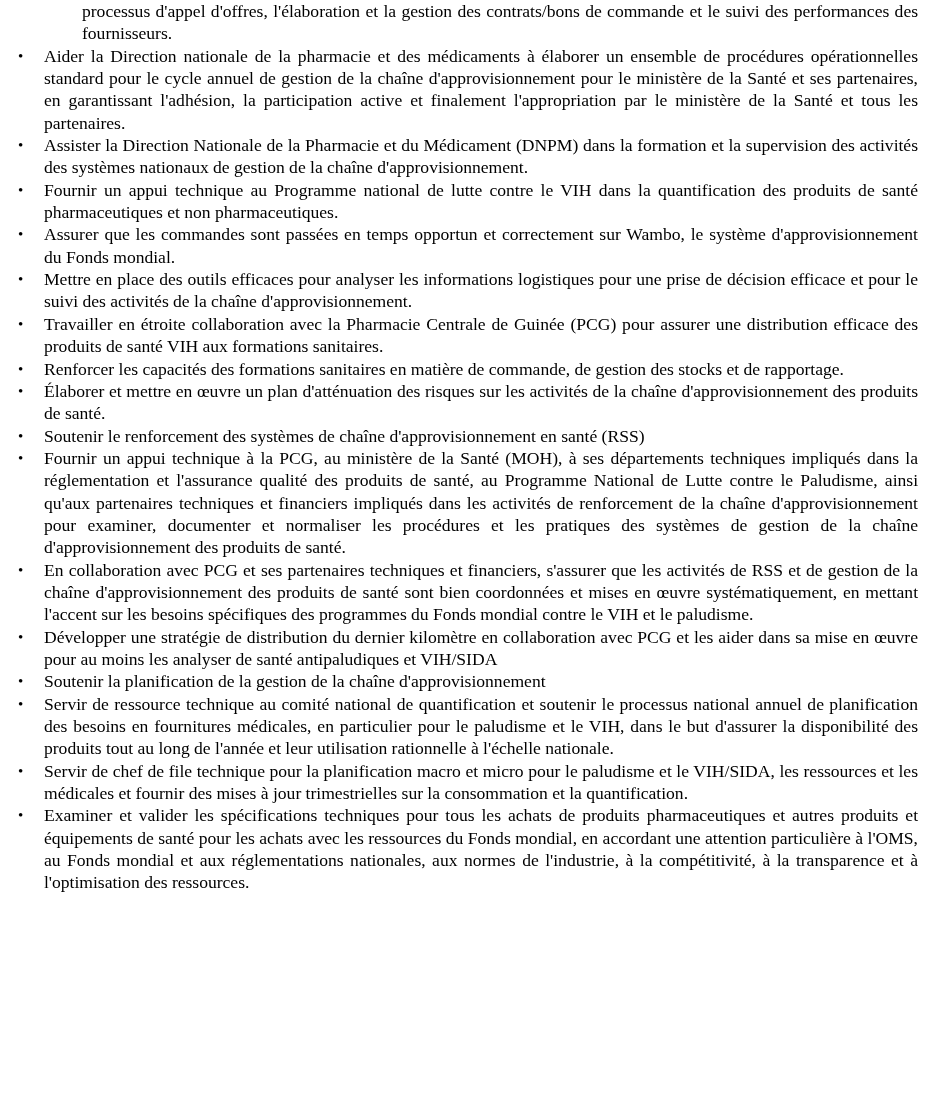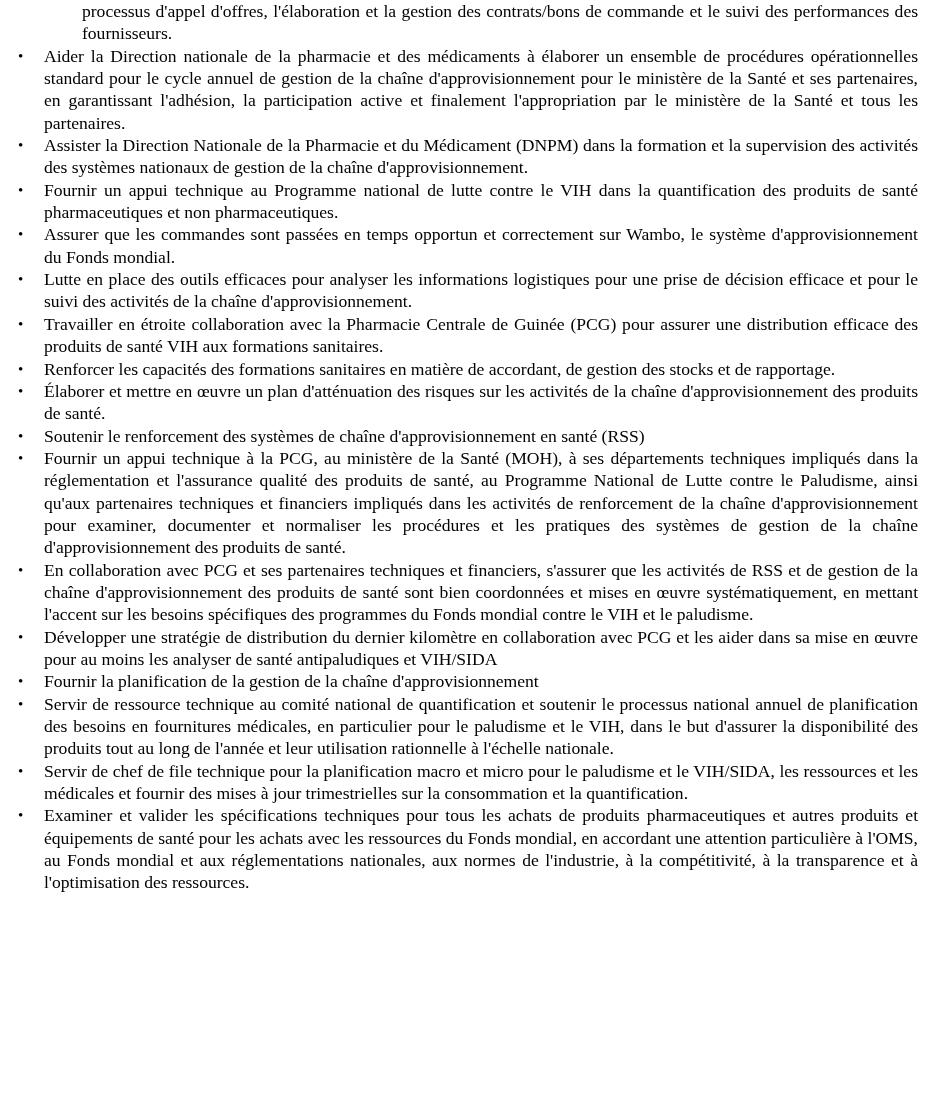--- a/index.html
+++ b/index.html
@@ -97,29 +97,29 @@
         <li class="bullet-item">
           <span class="bullet-marker">•</span>
           <span class="bullet-text">Fournir un appui technique au Programme national de lutte contre le VIH dans la quantification des produits de santé pharmaceutiques et non pharmaceutiques.</span>
         </li>
         <li class="bullet-item">
           <span class="bullet-marker">•</span>
           <span class="bullet-text">Assurer que les commandes sont passées en temps opportun et correctement sur Wambo, le système d'approvisionnement du Fonds mondial.</span>
         </li>
         <li class="bullet-item">
           <span class="bullet-marker">•</span>
-          <span class="bullet-text">Lutte en place des outils efficaces pour analyser les informations logistiques pour une prise de décision efficace et pour le suivi des activités de la chaîne d'approvisionnement.</span>
+          <span class="bullet-text">Mettre en place des outils efficaces pour analyser les informations logistiques pour une prise de décision efficace et pour le suivi des activités de la chaîne d'approvisionnement.</span>
         </li>
         <li class="bullet-item">
           <span class="bullet-marker">•</span>
           <span class="bullet-text">Travailler en étroite collaboration avec la Pharmacie Centrale de Guinée (PCG) pour assurer une distribution efficace des produits de santé VIH aux formations sanitaires.</span>
         </li>
         <li class="bullet-item">
           <span class="bullet-marker">•</span>
-          <span class="bullet-text">Renforcer les capacités des formations sanitaires en matière de accordant, de gestion des stocks et de rapportage.</span>
+          <span class="bullet-text">Renforcer les capacités des formations sanitaires en matière de commande, de gestion des stocks et de rapportage.</span>
         </li>
         <li class="bullet-item">
           <span class="bullet-marker">•</span>
           <span class="bullet-text">Élaborer et mettre en œuvre un plan d'atténuation des risques sur les activités de la chaîne d'approvisionnement des produits de santé.</span>
         </li>
         <li class="bullet-item">
           <span class="bullet-marker">•</span>
           <span class="bullet-text">Soutenir le renforcement des systèmes de chaîne d'approvisionnement en santé (RSS)</span>
         </li>
         <li class="bullet-item">
@@ -129,21 +129,21 @@
         <li class="bullet-item">
           <span class="bullet-marker">•</span>
           <span class="bullet-text">En collaboration avec PCG et ses partenaires techniques et financiers, s'assurer que les activités de RSS et de gestion de la chaîne d'approvisionnement des produits de santé sont bien coordonnées et mises en œuvre systématiquement, en mettant l'accent sur les besoins spécifiques des programmes du Fonds mondial contre le VIH et le paludisme.</span>
         </li>
         <li class="bullet-item">
           <span class="bullet-marker">•</span>
           <span class="bullet-text">Développer une stratégie de distribution du dernier kilomètre en collaboration avec PCG et les aider dans sa mise en œuvre pour au moins les analyser de santé antipaludiques et VIH/SIDA</span>
         </li>
         <li class="bullet-item">
           <span class="bullet-marker">•</span>
-          <span class="bullet-text">Fournir la planification de la gestion de la chaîne d'approvisionnement</span>
+          <span class="bullet-text">Soutenir la planification de la gestion de la chaîne d'approvisionnement</span>
         </li>
         <li class="bullet-item">
           <span class="bullet-marker">•</span>
           <span class="bullet-text">Servir de ressource technique au comité national de quantification et soutenir le processus national annuel de planification des besoins en fournitures médicales, en particulier pour le paludisme et le VIH, dans le but d'assurer la disponibilité des produits tout au long de l'année et leur utilisation rationnelle à l'échelle nationale.</span>
         </li>
         <li class="bullet-item">
           <span class="bullet-marker">•</span>
           <span class="bullet-text">Servir de chef de file technique pour la planification macro et micro pour le paludisme et le VIH/SIDA, les ressources et les médicales et fournir des mises à jour trimestrielles sur la consommation et la quantification.</span>
         </li>
         <li class="bullet-item">

